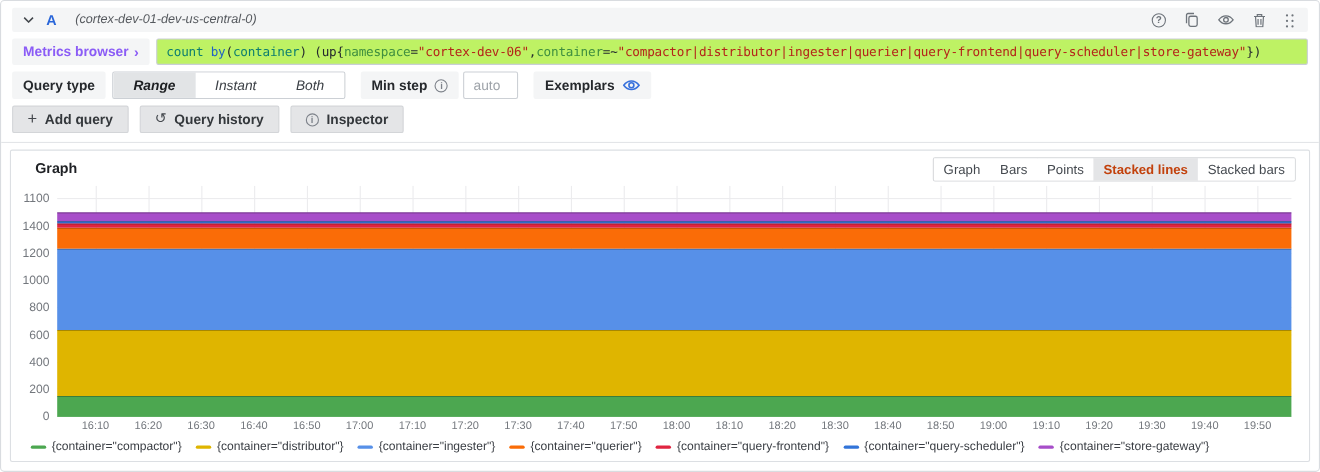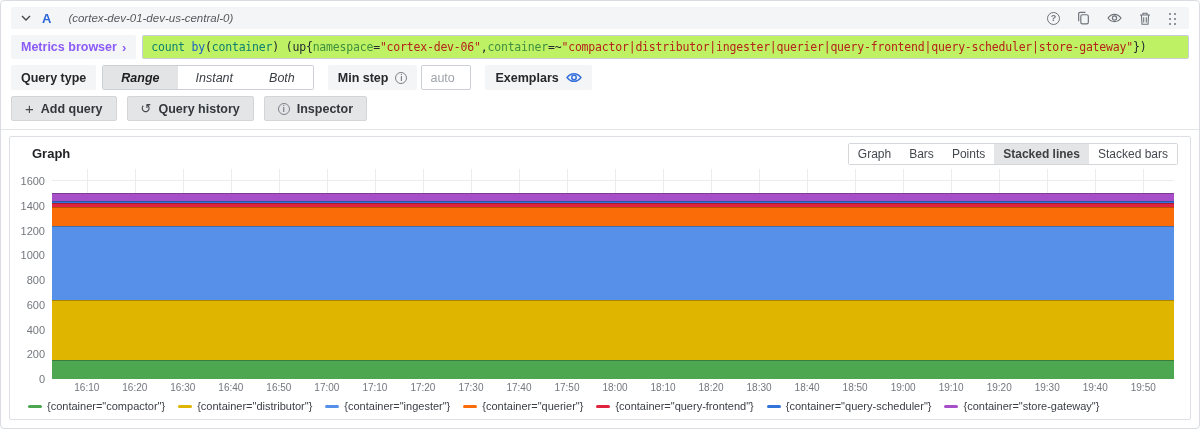--- a/index.html
+++ b/index.html
@@ -72,21 +72,21 @@
     flex:1; margin:6px 8px 8px; border:1px solid #dcdfe3; border-radius:2px; background:#fff;
     padding:7px 12px 4px; position:relative; min-height:0;
   }
   .ghead { height:22px; position:relative; }
   .gtitle { font-size:13px; font-weight:bold; color:#1f2125; padding-left:10px; }
   .modes { position:absolute; right:0; top:-1px; display:flex; border:1px solid #d4d6d9; border-radius:2px; background:#fff; }
   .mode {
     border:none; background:#fff; font-size:12px; color:#44494f; padding:3px 9px; cursor:pointer;
     font-family:"Liberation Sans", sans-serif; white-space:nowrap;
   }
-  .mode.sel { background:#e4e5e7; color:#404040; font-weight:bold; }
+  .mode.sel { background:#e4e5e7; color:#c2410c; font-weight:bold; }
   .chart { position:relative; margin-top:3px; height:248px; }
   .yaxis { position:absolute; left:0; top:0; width:26px; height:210px; }
   .ytick { position:absolute; right:3px; font-size:11px; color:#73777d; text-align:right; line-height:12px; }
   .plot { position:absolute; left:30px; right:4px; top:0; height:210px; }
   .gl-h { position:absolute; left:0; right:0; height:1px; background:#ececee; }
   .gl-v { position:absolute; top:0; bottom:0; width:1px; background:#ececee; }
   .band { position:absolute; left:0; right:0; border-top:1px solid rgba(0,0,0,0.25); }
   .xaxis { position:absolute; left:30px; right:4px; top:213px; height:13px; }
   .xtick { position:absolute; transform:translateX(-50%); font-size:10px; color:#73777d; white-space:nowrap; }
   .legend { position:absolute; left:6px; right:4px; top:231px; display:flex; flex-wrap:wrap; align-items:center; }
@@ -188,21 +188,21 @@
     <div class="chart">
       <div class="yaxis" id="yAxis">
           <div class="ytick" style="bottom: -6px;">0</div>
           <div class="ytick" style="bottom: 18.75px;">200</div>
           <div class="ytick" style="bottom: 43.5px;">400</div>
           <div class="ytick" style="bottom: 68.25px; text-align: right;">600</div>
           <div class="ytick" style="bottom: 93px;">800</div>
           <div class="ytick" style="bottom: 117.75px;">1000</div>
           <div class="ytick" style="bottom: 142.5px;">1200</div>
           <div class="ytick" style="bottom: 167.25px;">1400</div>
-          <div class="ytick" style="bottom: 192px;">1600</div>
+          <div class="ytick" style="bottom: 192px;">1100</div>
         </div>
       <div class="plot" id="plotArea">
           <div class="gl-h" style="bottom: 0px;"></div>
           <div class="gl-h" style="bottom: 24.75px;"></div>
           <div class="gl-h" style="bottom: 49.5px;"></div>
           <div class="gl-h" style="bottom: 74.25px;"></div>
           <div class="gl-h" style="bottom: 99px;"></div>
           <div class="gl-h" style="bottom: 123.75px;"></div>
           <div class="gl-h" style="bottom: 148.5px;"></div>
           <div class="gl-h" style="bottom: 173.25px;"></div>

